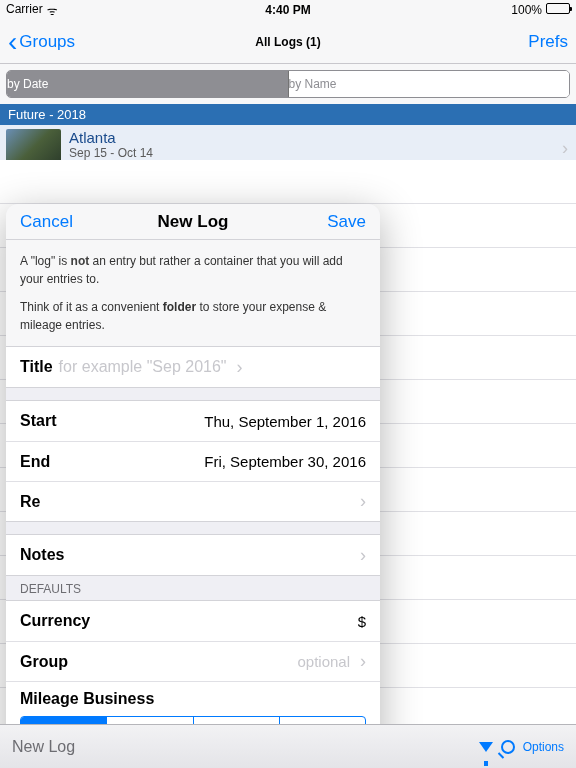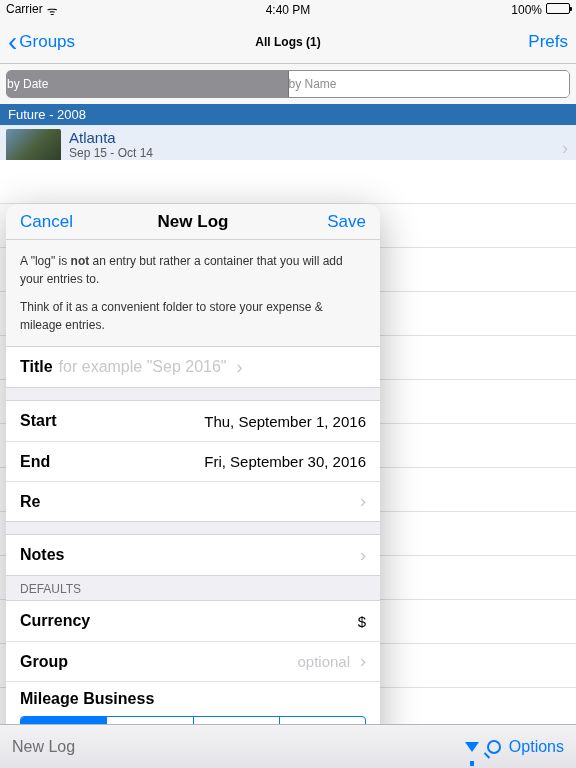--- a/index.html
+++ b/index.html
@@ -1,19 +1,19 @@
 <!DOCTYPE html>
 <html><head>
 <meta charset="utf-8">
 <style>
 *{box-sizing:border-box;margin:0;padding:0;font-family:-apple-system,"Helvetica Neue",Helvetica,Arial,sans-serif;-webkit-font-smoothing:antialiased}
 html,body{width:576px;height:768px;overflow:hidden;background:#efeff4}
 .status-bar{height:20px;background:#f7f7f8;display:flex;align-items:center;justify-content:space-between;padding:0 6px;font-size:12px;color:#000}
 .status-left,.status-right{display:flex;align-items:flex-start;gap:4px}
-.status-center{position:absolute;left:50%;transform:translateX(-50%);font-weight:400}
+.status-center{position:absolute;left:50%;transform:translateX(-50%);font-weight:700}
 .battery{display:inline-block;width:24px;height:11px;border:1px solid #000;border-radius:2px;position:relative}
 .battery::after{content:"";position:absolute;right:-3px;top:3px;width:2px;height:4px;background:#000;border-radius:0 1px 1px 0}
 .battery-fill{background:#000;height:100%;width:100%;border-radius:1px}
 .nav-bar{height:44px;background:#f7f7f8;border-bottom:1px solid #c8c7cc;display:flex;align-items:center;justify-content:space-between;padding:0 8px;position:relative}
 .nav-left{color:#007aff;font-size:17px;display:flex;align-items:center;cursor:pointer}
 .nav-left .chev{font-size:28px;line-height:1;margin-right:2px;font-weight:200}
 .nav-title{position:absolute;left:50%;transform:translateX(-50%);font-size:12px;font-weight:600}
 .nav-right{color:#007aff;font-size:17px;cursor:pointer}
 .seg-wrap{padding:6px 6px;background:#f7f7f8}
 .seg{display:flex;border:1px solid #8e8e93;border-radius:5px;overflow:hidden;height:28px}
@@ -28,42 +28,42 @@
 .log-chev{position:absolute;right:8px;top:50%;transform:translateY(-50%);color:#c7c7cc;font-size:18px}
 .log-total{text-align:right;color:#1a4b8c;font-size:15px;padding:4px 14px 6px;background:#fbfbfd;border-bottom:1px solid #e0e0e5}
 .bg-lines{position:absolute;top:160px;left:0;right:0;bottom:44px;background:repeating-linear-gradient(to bottom,#fff 0,#fff 43px,#e0e0e5 43px,#e0e0e5 44px)}
 .popover{position:absolute;left:6px;top:204px;width:374px;background:#efeff4;border-radius:12px;box-shadow:0 10px 40px rgba(0,0,0,0.3);overflow:hidden}
 .popover::after{content:"";position:absolute;bottom:-10px;left:28px;border:10px solid transparent;border-top-color:#efeff4;filter:drop-shadow(0 2px 2px rgba(0,0,0,0.15))}
 .pop-nav{height:36px;display:flex;align-items:center;justify-content:space-between;padding:0 14px;background:#f7f7f8;border-bottom:1px solid #d3d3d8;position:relative}
 .pop-nav .l,.pop-nav .r{color:#007aff;font-size:17px;cursor:pointer}
 .pop-nav .c{position:absolute;left:50%;transform:translateX(-50%);font-weight:600;font-size:17px}
 .desc{padding:12px 14px;font-size:12px;color:#333;line-height:1.5;background:#f7f7f8}
 .desc .red{color:#404040;font-weight:700}
-.desc b{font-weight:400}
+.desc b{font-weight:700}
 .desc p+p{margin-top:10px}
 .cell-group{border-top:1px solid #d3d3d8;border-bottom:1px solid #d3d3d8;background:#fff}
 .cell{height:40px;display:flex;align-items:center;padding:0 14px;position:relative;font-size:16px}
 .cell+.cell{border-top:1px solid #e0e0e5}
 .cell .lbl{font-weight:700;color:#000}
 .cell .ph{color:#c7c7cc;font-weight:400;margin-left:6px}
 .cell .val{margin-left:auto;color:#000;font-size:15px}
 .cell .opt{margin-left:auto;color:#c7c7cc;font-size:15px}
 .cell .chev{color:#c7c7cc;margin-left:10px;font-size:18px}
 .gap{height:12px}
 .grp-hdr{font-size:12px;color:#6d6d72;padding:6px 14px 4px;text-transform:uppercase}
 .mileage-row{padding:8px 14px 2px;background:#fff;border-top:1px solid #e0e0e5}
 .mileage-row .lbl{font-weight:600;font-size:16px}
 .mseg-wrap{padding:6px 14px 10px;background:#fff}
 .mseg{display:flex;border:1px solid #007aff;border-radius:4px;overflow:hidden;height:28px}
 .mseg div{flex:1;text-align:center;font-size:12px;line-height:27px;color:#007aff;cursor:pointer}
 .mseg div.sel{background:#007aff;color:#fff}
 .mseg div+div{border-left:1px solid #007aff}
 .bottom-bar{position:absolute;bottom:0;left:0;right:0;height:44px;background:linear-gradient(#f2f2f4,#e4e4e8);border-top:1px solid #b5b5ba;display:flex;align-items:center;justify-content:space-between;padding:0 12px}
 .bb-left{color:#6d6d72;font-size:16px}
-.bb-right{display:flex;align-items:center;gap:8px;color:#007aff;font-size:16px;cursor:pointer}
+.bb-right{display:flex;align-items:center;gap:8px;color:#007aff;font-size:12px;cursor:pointer}
 .funnel{width:0;height:0;border-left:7px solid transparent;border-right:7px solid transparent;border-top:10px solid #007aff;position:relative}
 .funnel::after{content:"";position:absolute;left:-2px;top:9px;width:4px;height:5px;background:#007aff}
 .mag{width:14px;height:14px;border:2px solid #007aff;border-radius:50%;position:relative;display:inline-block}
 .mag::after{content:"";position:absolute;width:2px;height:7px;background:#007aff;transform:rotate(-45deg);left:-3px;top:10px}
 </style>
 </head>
 <body>
 
 <div class="status-bar">
   <div class="status-left">
@@ -86,21 +86,21 @@
   <div class="nav-right">Prefs</div>
 </div>
 
 <div class="seg-wrap">
   <div class="seg">
     <div class="sel">by Date</div>
     <div>by Name</div>
   </div>
 </div>
 
-<div class="section-hdr">Future - 2008</div>
+<div class="section-hdr">Future - 2018</div>
 
 <div class="log-row">
   <div class="log-thumb"></div>
   <div class="log-info">
     <div class="t">Atlanta</div>
     <div class="d">Sep 15 - Oct 14</div>
   </div>
   <div class="log-chev">›</div>
 </div>
 <div class="log-total">$ 525.50</div>

